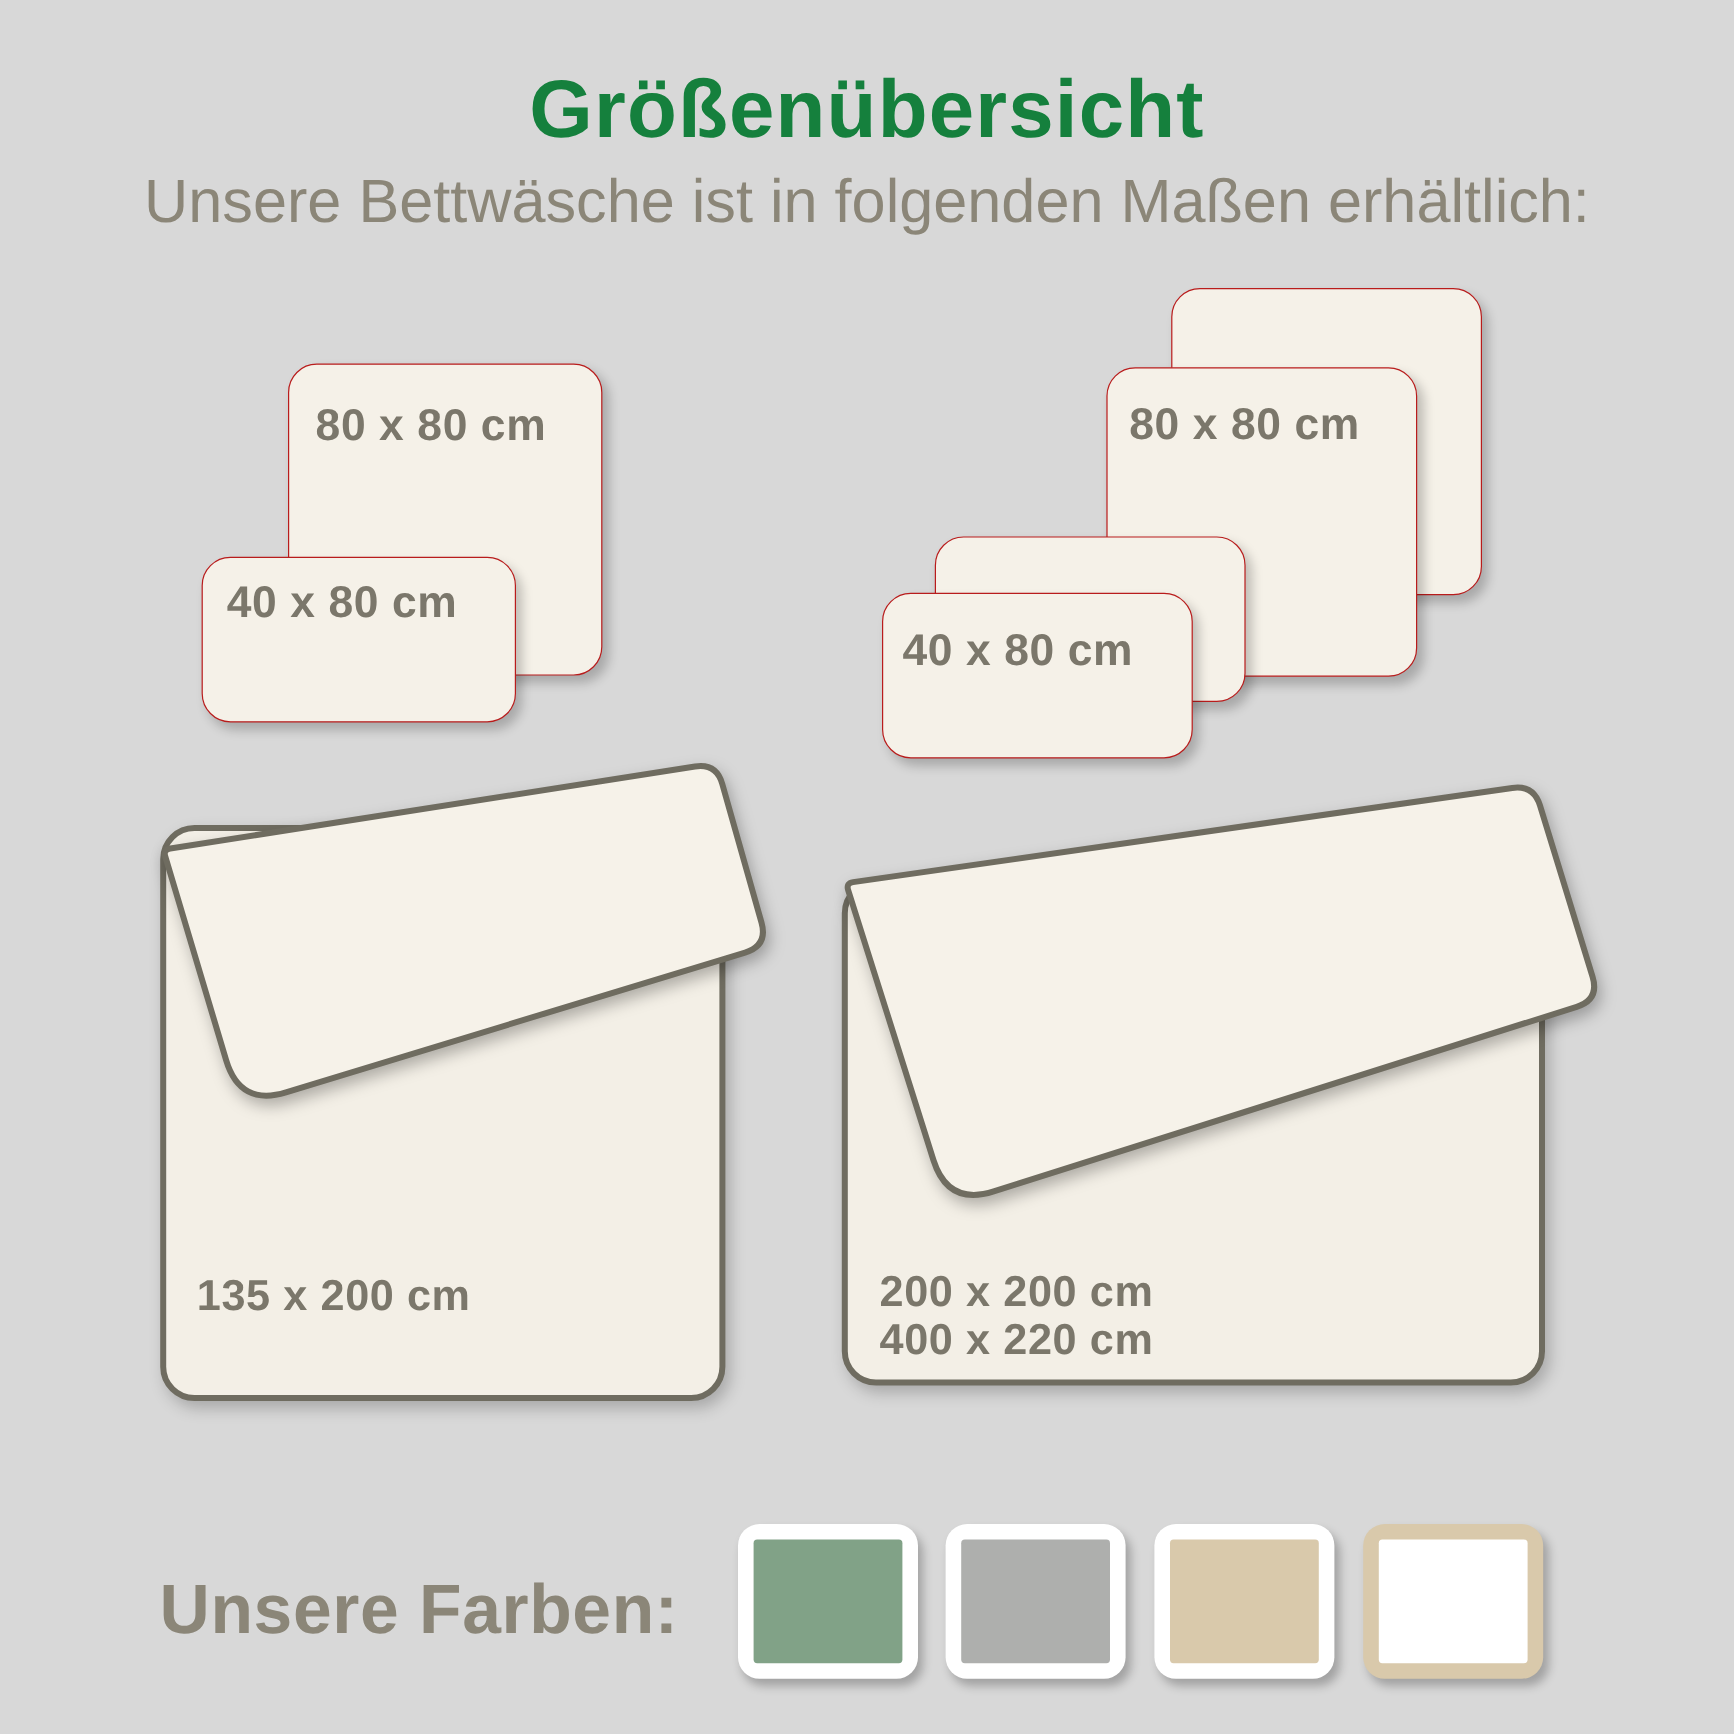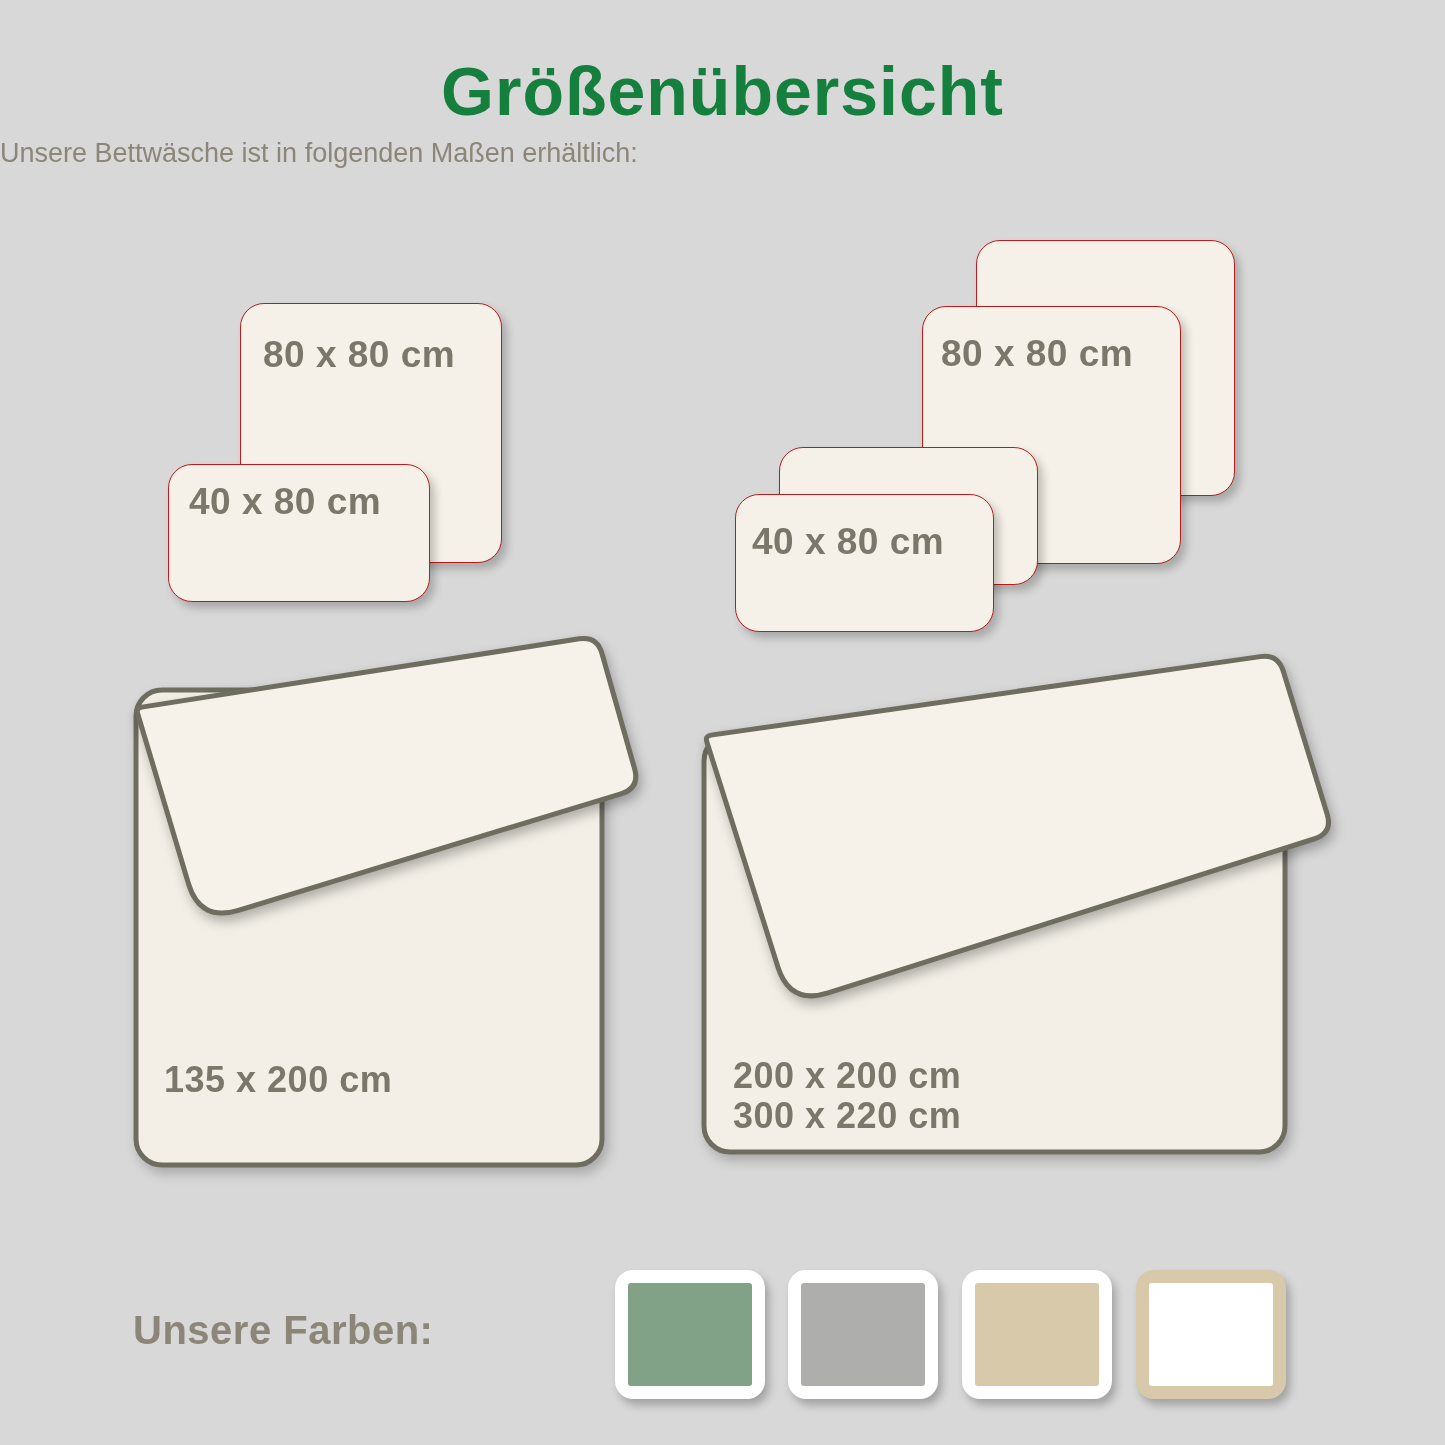--- a/index.html
+++ b/index.html
@@ -19,22 +19,22 @@
     top: 52px; left: 0; right: 0;
     text-align: center;
     font-size: 68px;
     font-weight: bold;
     letter-spacing: 1px;
     color: #8b8678;
   }
   .page-subtitle {
     position: absolute;
     top: 138px; left: 0; right: 0;
-    text-align: left;
-    font-size: 27px;
+    text-align: center;
+    font-size: 51px;
     font-weight: normal;
     color: #8b8678;
   }
 
   .panel {
     position: absolute;
     box-sizing: border-box;
     background: #f5f1e8;
     border: 1px solid #b91c1c;
     border-radius: 24px;
@@ -61,21 +61,21 @@
     line-height: 40px;
     letter-spacing: 0.5px;
     color: #7b776b;
     text-align: center;
   }
   .duvet-label span { display: block; }
 
   .colors-label {
     position: absolute;
     left: 133px; top: 1308px;
-    font-size: 40px;
+    font-size: 58px;
     font-weight: bold;
     letter-spacing: 0.5px;
     color: #8b8678;
   }
 
   .swatch-card {
     position: absolute;
     top: 1270px;
     width: 150px; height: 129px;
     border-radius: 18px;
@@ -129,21 +129,21 @@
     <div class="panel" style="left:735px; top:494px; width:259px; height:138px; z-index:4;">
       <div class="dim-label" style="left: 16px; top: 26px; color: rgb(123, 119, 107);">40 x 80 cm</div>
     </div>
   </div>
 
   <div class="duvet-label" style="left: 164px; top: 1060px; color: rgb(123, 119, 107);">
     <span>135 x 200 cm</span>
   </div>
   <div class="duvet-label" style="left: 733px; top: 1056px; color: rgb(123, 119, 107);">
     <span>200 x 200 cm</span>
-    <span>300 x 220 cm</span>
+    <span>400 x 220 cm</span>
   </div>
 
   <div class="colors-label" style="color: rgb(139, 134, 120);">Unsere Farben:</div>
 
   <div class="swatch-card" style="left: 615px; background-color: rgb(255, 255, 255);">
     <div class="swatch-fill" style="background-color: rgb(129, 162, 135);"></div>
   </div>
   <div class="swatch-card" style="left: 788px; background-color: rgb(255, 255, 255);">
     <div class="swatch-fill" style="background-color: rgb(174, 175, 173);"></div>
   </div>

